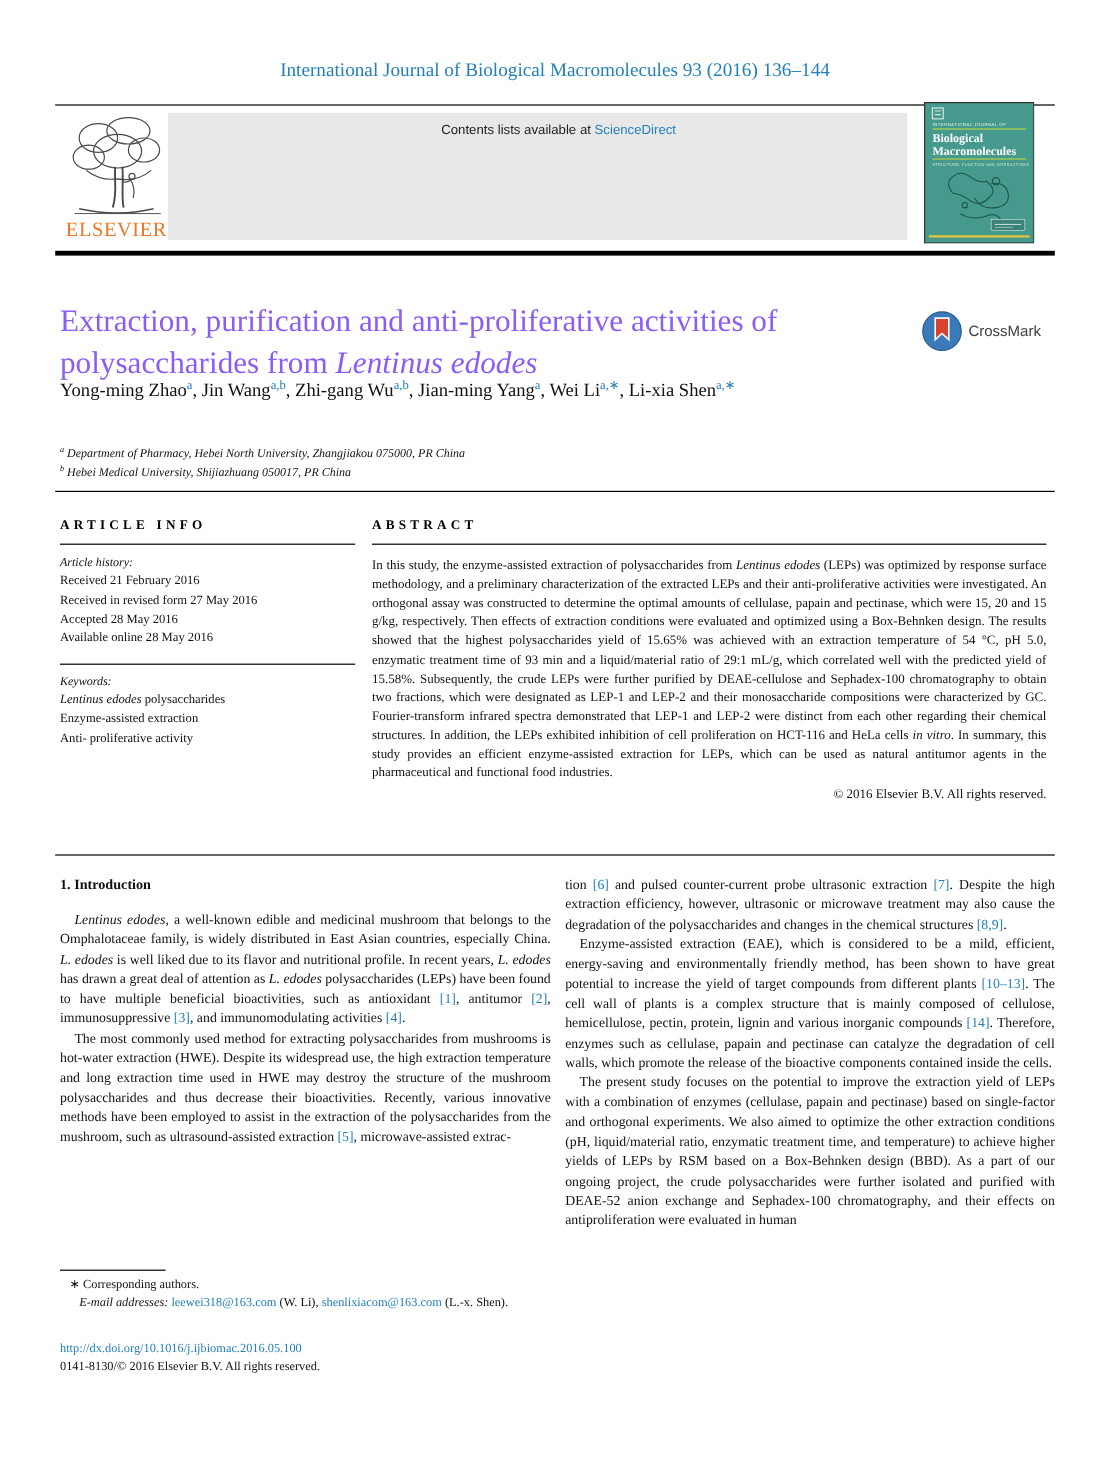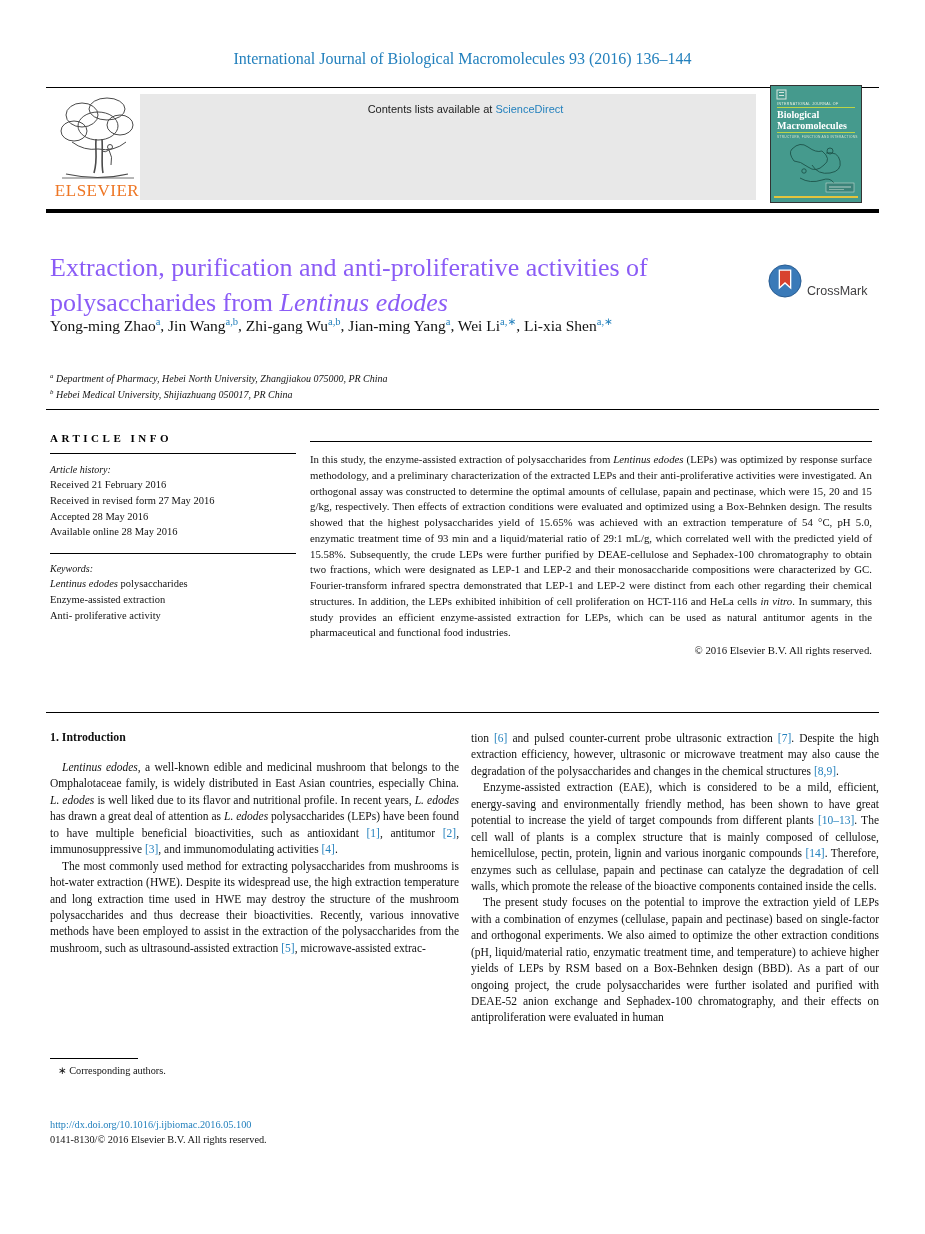--- a/index.html
+++ b/index.html
@@ -26,21 +26,21 @@
   .logo-text{font-size:17px;letter-spacing:.5px;color:var(--elsevier-orange);margin-top:-2px;}
   .graybox{left:140px;top:94px;width:616px;height:106px;background:#e8e8e8;text-align:center;}
   .contents-line{margin-top:9px;font-family:"Liberation Sans",sans-serif;font-size:11px;color:#222;padding-left:35px;}
   .journal-title{margin-top:14px;font-size:22px;color:#000;}
   .homepage-line{margin-top:16px;font-family:"Liberation Sans",sans-serif;font-size:10.5px;letter-spacing:1.2px;color:#222;}
   .cover{left:770px;top:85px;width:104px;height:118px;}
   .thickrule{top:209px;left:46px;width:833px;height:4px;background:#000;}
 
   
   .art-title{left:50px;top:250px;width:680px;font-size:26px;line-height:1.36;color:#8b5cf6;}
-  .crossmark{left:768px;top:254px;width:108px;height:44px;display:flex;align-items:flex-end;gap:5px;}
+  .crossmark{left:768px;top:254px;width:108px;height:44px;display:flex;align-items:center;gap:5px;}
   .crossmark-label{font-family:"Liberation Sans",sans-serif;font-size:12.5px;color:#414042;}
   .authors{left:50px;top:317px;width:780px;font-size:15.5px;}
   .affils{left:50px;top:371px;width:700px;font-size:10px;line-height:1.55;}
   .rule1{top:409px;left:46px;width:833px;height:1px;background:#000;}
 
   
   .infocol{left:50px;top:432px;width:246px;}
   .abscol{left:310px;top:432px;width:562px;}
   .block-heading{font-size:11px;font-weight:bold;letter-spacing:3.5px;color:#000;}
   .hrule{border:0;border-top:1px solid #000;margin:9px 0 10px 0;}
@@ -152,20 +152,21 @@
   <div class="hist-line">Accepted 28 May 2016</div>
   <div class="hist-line">Available online 28 May 2016</div>
   <hr class="kwrule">
   <div class="kw-label">Keywords:</div>
   <div class="kw-line"><span class="i">Lentinus edodes</span><span> polysaccharides</span></div>
   <div class="kw-line"><span>Enzyme-assisted extraction</span></div>
   <div class="kw-line"><span>Anti- proliferative activity</span></div>
 </div>
 
 <div class="abs abscol">
+  <div class="block-heading">ABSTRACT</div>
   <hr class="hrule">
   <p class="abstract-body"><span>In this study, the enzyme-assisted extraction of polysaccharides from </span><span class="i">Lentinus edodes</span><span> (LEPs) was optimized by response surface methodology, and a preliminary characterization of the extracted LEPs and their anti-proliferative activities were investigated. An orthogonal assay was constructed to determine the optimal amounts of cellulase, papain and pectinase, which were 15, 20 and 15 g/kg, respectively. Then effects of extraction conditions were evaluated and optimized using a Box-Behnken design. The results showed that the highest polysaccharides yield of 15.65% was achieved with an extraction temperature of 54 °C, pH 5.0, enzymatic treatment time of 93 min and a liquid/material ratio of 29:1 mL/g, which correlated well with the predicted yield of 15.58%. Subsequently, the crude LEPs were further purified by DEAE-cellulose and Sephadex-100 chromatography to obtain two fractions, which were designated as LEP-1 and LEP-2 and their monosaccharide compositions were characterized by GC. Fourier-transform infrared spectra demonstrated that LEP-1 and LEP-2 were distinct from each other regarding their chemical structures. In addition, the LEPs exhibited inhibition of cell proliferation on HCT-116 and HeLa cells </span><span class="i">in vitro</span><span>. In summary, this study provides an efficient enzyme-assisted extraction for LEPs, which can be used as natural antitumor agents in the pharmaceutical and functional food industries.</span></p>
   <div class="copyright">© 2016 Elsevier B.V. All rights reserved.</div>
 </div>
 
 <div class="abs rule2"></div>
 
 <div class="abs colL">
   <h2 class="sec-heading">1.  Introduction</h2>
   <p class="bodypar indent"><span class="i">Lentinus edodes</span><span>, a well-known edible and medicinal mushroom that belongs to the Omphalotaceae family, is widely distributed in East Asian countries, especially China. </span><span class="i">L. edodes</span><span> is well liked due to its flavor and nutritional profile. In recent years, </span><span class="i">L. edodes</span><span> has drawn a great deal of attention as </span><span class="i">L. edodes</span><span> polysaccharides (LEPs) have been found to have multiple beneficial bioactivities, such as antioxidant </span><span class="lnk">[1]</span><span>, antitumor </span><span class="lnk">[2]</span><span>, immunosuppressive </span><span class="lnk">[3]</span><span>, and immunomodulating activities </span><span class="lnk">[4]</span><span>.</span></p>
@@ -174,18 +175,19 @@
 
 <div class="abs colR">
   <p class="bodypar"><span>tion </span><span class="lnk">[6]</span><span> and pulsed counter-current probe ultrasonic extraction </span><span class="lnk">[7]</span><span>. Despite the high extraction efficiency, however, ultrasonic or microwave treatment may also cause the degradation of the polysaccharides and changes in the chemical structures </span><span class="lnk">[8,9]</span><span>.</span></p>
   <p class="bodypar indent"><span>Enzyme-assisted extraction (EAE), which is considered to be a mild, efficient, energy-saving and environmentally friendly method, has been shown to have great potential to increase the yield of target compounds from different plants </span><span class="lnk">[10–13]</span><span>. The cell wall of plants is a complex structure that is mainly composed of cellulose, hemicellulose, pectin, protein, lignin and various inorganic compounds </span><span class="lnk">[14]</span><span>. Therefore, enzymes such as cellulase, papain and pectinase can catalyze the degradation of cell walls, which promote the release of the bioactive components contained inside the cells.</span></p>
   <p class="bodypar indent"><span>The present study focuses on the potential to improve the extraction yield of LEPs with a combination of enzymes (cellulase, papain and pectinase) based on single-factor and orthogonal experiments. We also aimed to optimize the other extraction conditions (pH, liquid/material ratio, enzymatic treatment time, and temperature) to achieve higher yields of LEPs by RSM based on a Box-Behnken design (BBD). As a part of our ongoing project, the crude polysaccharides were further isolated and purified with DEAE-52 anion exchange and Sephadex-100 chromatography, and their effects on antiproliferation were evaluated in human</span></p>
 </div>
 
 <div class="abs footnote">
   <div class="fn-rule"></div>
   <div style="padding-left:8px;">∗ Corresponding authors.</div>
+  <div style="padding-left:16px;"><span class="i">E-mail addresses: </span><span class="lnk">leewei318@163.com</span><span> (W. Li), </span><span class="lnk">shenlixiacom@163.com</span><span> (L.-x. Shen).</span></div>
 </div>
 
 <div class="abs doi-block">
   <div class="lnk clickable">http://dx.doi.org/10.1016/j.ijbiomac.2016.05.100</div>
   <div>0141-8130/© 2016 Elsevier B.V. All rights reserved.</div>
 </div>
 
 </body></html>

